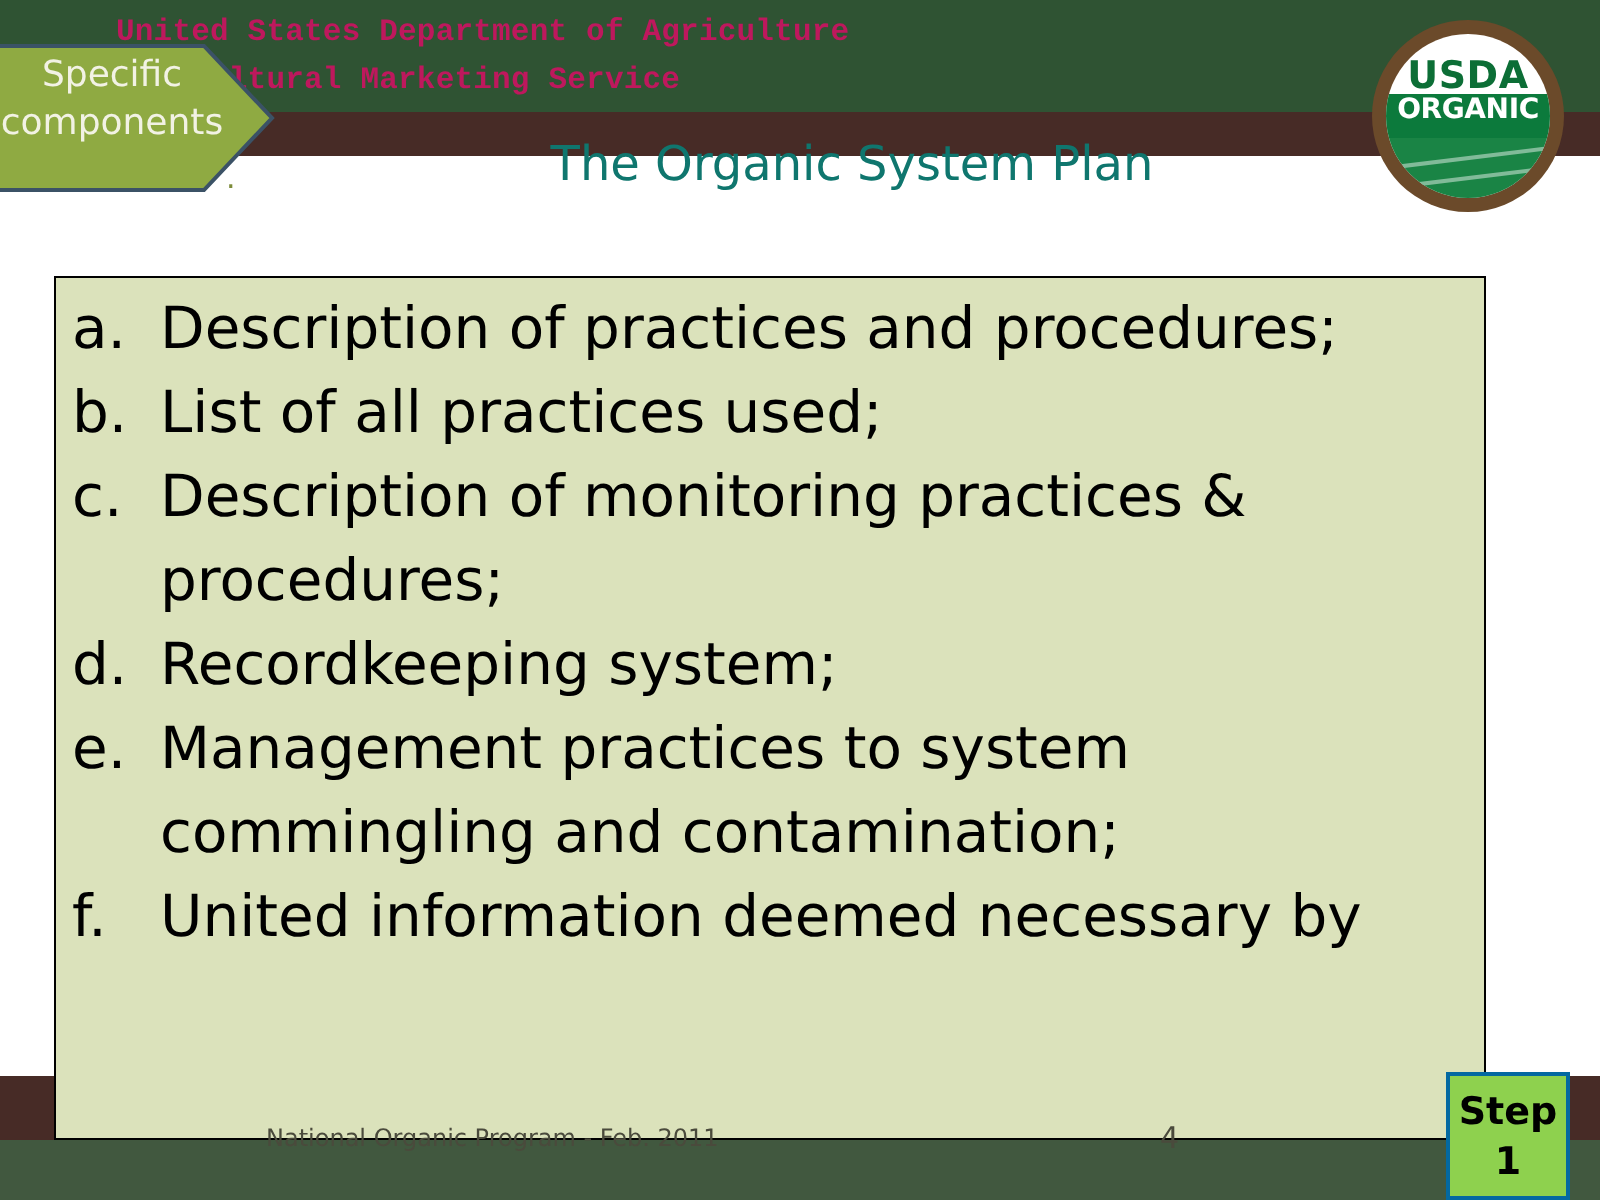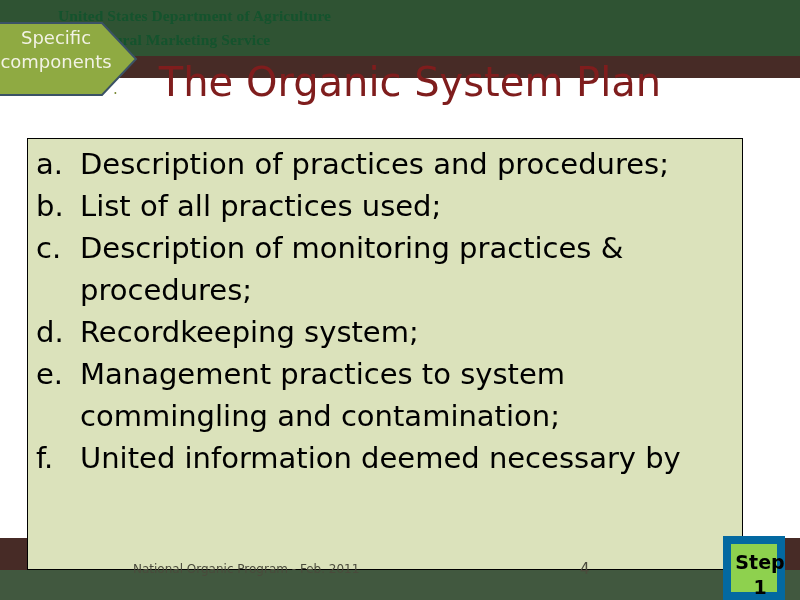--- a/index.html
+++ b/index.html
@@ -32,22 +32,22 @@
   .banner-brown {
     position: absolute;
     left: 0; top: 56px;
     width: 800px; height: 22px;
     background: #472b26;
   }
   .agency-lines {
     position: absolute;
     left: 58px; top: 4px;
     width: 620px;
-    color: #14532d;
-    font-family: Liberation Serif, serif;
+    color: #be185d;
+    font-family: Liberation Mono, monospace;
     font-weight: bold;
     font-size: 15.5px;
     line-height: 24px;
     letter-spacing: 0.1px;
     z-index: 4;
   }
 
   
   .seal {
     position: absolute;
@@ -127,26 +127,26 @@
     text-align: center;
     color: #f2f2e4;
     font-family: "DejaVu Sans", sans-serif;
     font-size: 18px;
     line-height: 24px;
   }
 
   
   .title {
     position: absolute;
-    left: 110px; top: 58px;
+    left: 126px; top: 58px;
     width: 600px;
     text-align: center;
-    color: #7f1d1d;
-    font-family: "DejaVu Sans", sans-serif;
-    font-size: 40px;
+    color: #0f766e;
+    font-family: "DejaVu Sans", sans-serif;
+    font-size: 24px;
     line-height: 48px;
     z-index: 5;
   }
   .title-bullet {
     position: absolute;
     left: 113px; top: 80px;
     color: #7d8c3a;
     font-size: 15px;
     z-index: 5;
   }
@@ -216,21 +216,21 @@
     font-size: 15px;
     z-index: 8;
   }
 
   
   .step-badge {
     position: absolute;
     left: 723px; top: 536px;
     width: 62px; height: 64px;
     background: #8ed14e;
-    border: 8px solid #0369a1;
+    border: 2px solid #0369a1;
     box-sizing: border-box;
     z-index: 11;
   }
   .step-badge-text {
     position: absolute;
     left: 4px; top: 6px;
     width: 50px;
     text-align: center;
     color: #000000;
     font-family: "DejaVu Sans", sans-serif;
@@ -246,20 +246,28 @@
 <div id="slide">
 
   <div class="banner-green"></div>
   <div class="banner-brown"></div>
 
   <div class="agency-lines">
     <div>United States Department of Agriculture</div>
     <div>Agricultural Marketing Service</div>
   </div>
 
+  <div class="seal">
+    <div class="seal-inner">
+      <div class="seal-band"></div>
+      <div class="seal-field"></div>
+      <div class="seal-usda">USDA</div>
+      <div class="seal-organic">ORGANIC</div>
+    </div>
+  </div>
 
   <div class="callout">
     <svg width="146" height="74" viewBox="0 0 146 74">
       <polygon points="1,1 110,1 144,37 110,73 1,73" fill="#8faa42" stroke="#3b5266" stroke-width="2"></polygon>
     </svg>
     <div class="callout-text">Specific components</div>
   </div>
 
   <div class="title-bullet">.</div>
   <div class="title">

